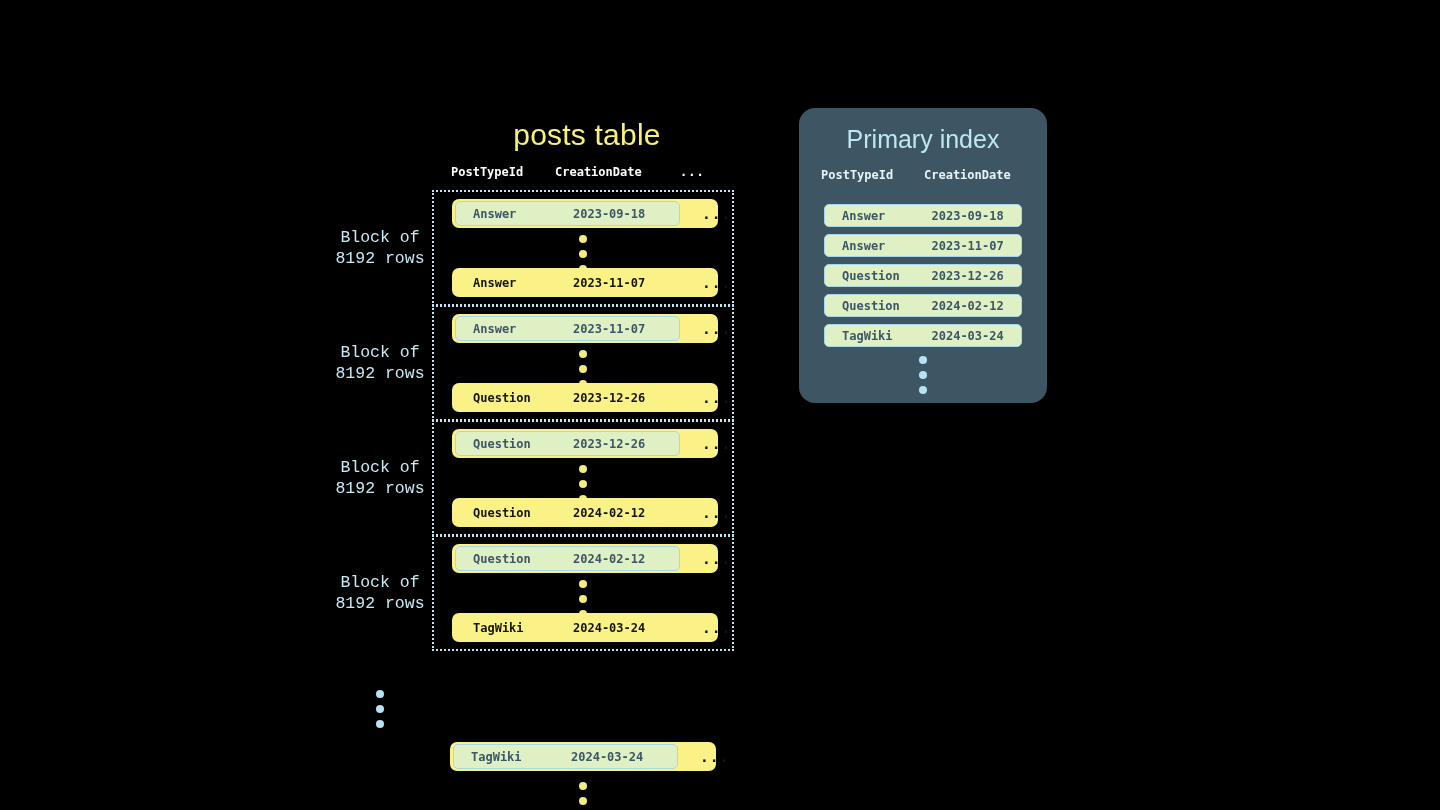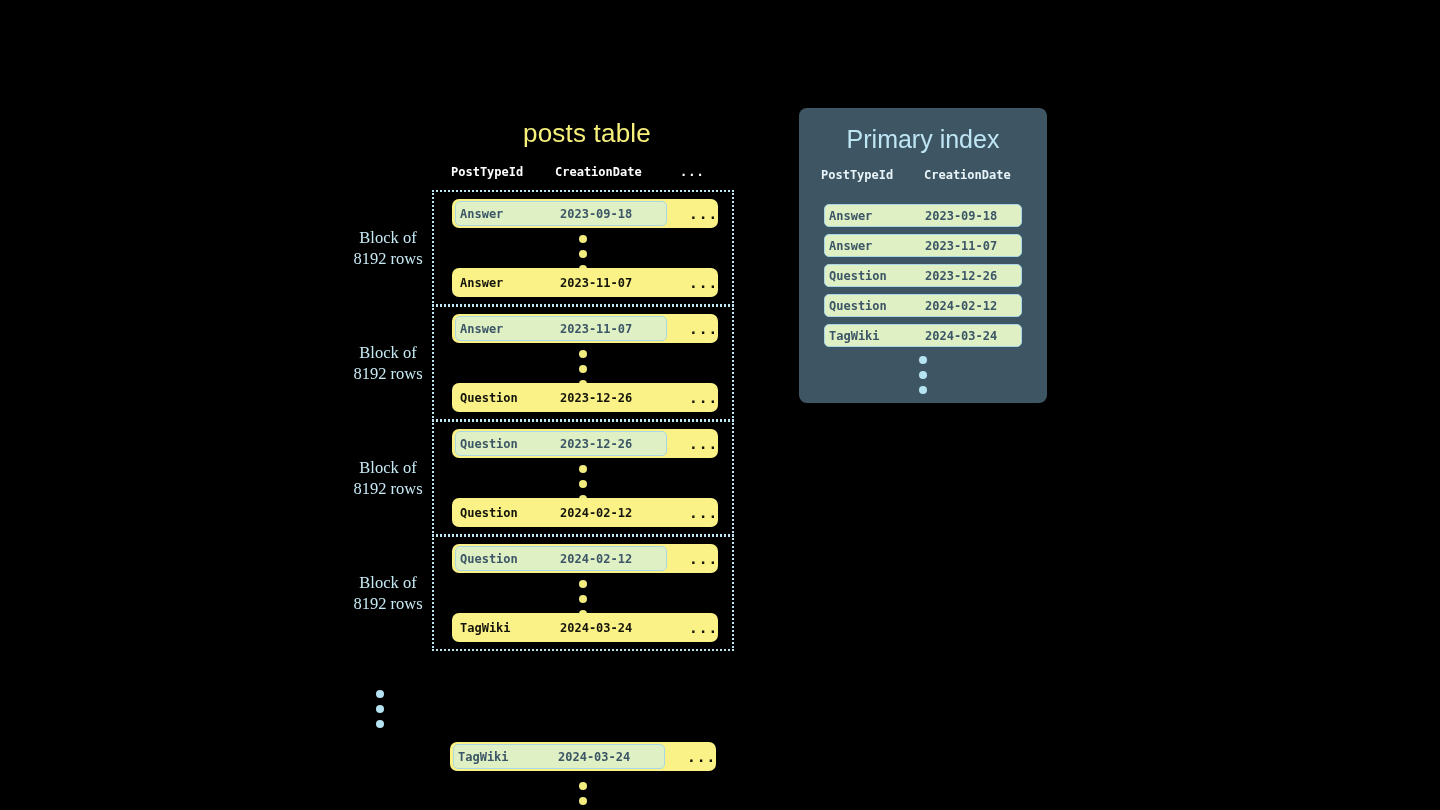--- a/index.html
+++ b/index.html
@@ -31,21 +31,21 @@
     width: 410px;
   }
 
   .posts-title {
     position: absolute;
     left: 100px;
     top: 0px;
     width: 310px;
     text-align: center;
     font-family: "Liberation Sans", sans-serif;
-    font-size: 26px;
+    font-size: 30px;
     font-weight: 400;
     color: #f7f07a;
     letter-spacing: 0.2px;
   }
 
   .col-headers {
     position: absolute;
     left: 100px;
     top: 47px;
     width: 302px;
@@ -72,26 +72,26 @@
   }
 
   .block {
     position: relative;
     height: 116px;
     margin-bottom: -1px;
   }
 
   .block-label {
     position: absolute;
-    left: 8px;
+    left: 0;
     top: 50%;
     transform: translateY(-50%);
     width: 96px;
     text-align: center;
-    font-family: Liberation Serif, serif;
+    font-family: Liberation Mono, monospace;
     font-size: 16.5px;
     line-height: 21px;
     color: #c7eaf5;
   }
   .block-label span { display: block; }
 
   .block-box {
     position: absolute;
     left: 100px;
     top: 0;
@@ -143,21 +143,21 @@
     border: 1px solid transparent;
     color: #14140a;
   }
 
   .cell {
     font-family: "DejaVu Sans Mono", monospace;
     font-size: 12px;
     font-weight: bold;
     white-space: pre;
   }
-  .cell-type { width: 100px; }
+  .cell-type { width: 100px; margin-left: 13px; }
   .cell-date { width: 102px; }
 
   .row-ellipsis {
     font-family: "DejaVu Sans Mono", monospace;
     font-size: 14.5px;
     font-weight: bold;
     color: #14140a;
     letter-spacing: 1px;
     margin-left: 22px;
   }
@@ -190,21 +190,21 @@
   .left-dots { position: absolute; left: 0px; top: 500px; width: 96px; }
 
   
   .index-panel {
     position: absolute;
     left: 799px;
     top: 108px;
     width: 248px;
     height: 295px;
     background: #3e5663;
-    border-radius: 8px;
+    border-radius: 16px;
   }
 
   .index-title {
     position: absolute;
     top: 17px;
     left: 0;
     width: 100%;
     text-align: center;
     font-family: "Liberation Sans", sans-serif;
     font-size: 25px;

